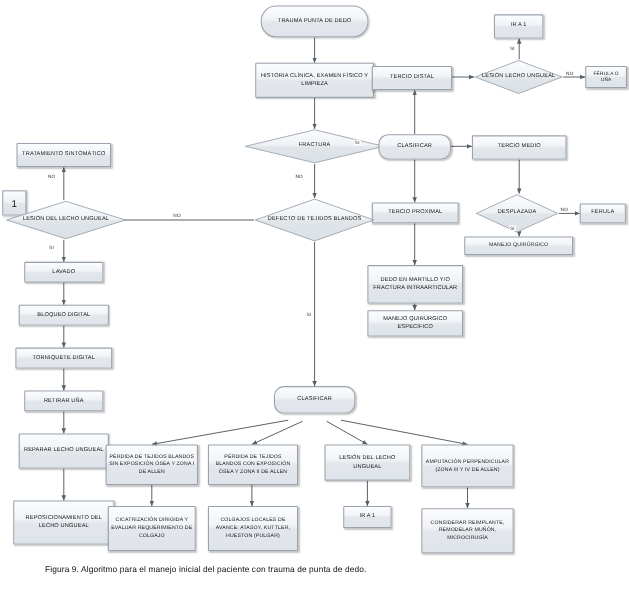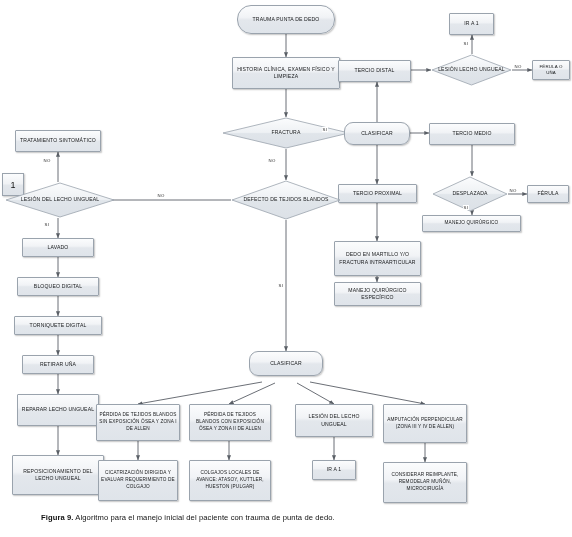--- a/index.html
+++ b/index.html
@@ -51,21 +51,21 @@
 
   .edgelabel{
     position:absolute;font-size:4.3px;color:#2b2b2b;letter-spacing:.2px;
     background:#fff;padding:0 .6px;white-space:nowrap;
   }
 
   .caption{
     position:absolute;left:30px;top:513px;width:520px;
     font-size:7.6px;color:#111;letter-spacing:.1px;
   }
-  .caption b{font-weight:bold;padding-left:11px;}
+  .caption b{font-weight:normal;padding-left:11px;}
 </style>
 </head>
 <body>
 
 <div id="canvas">
 
   <svg class="edges" viewBox="0 0 572 537">
     <defs>
       <marker id="ah" markerWidth="6" markerHeight="6" refX="5.2" refY="3" orient="auto">
         <path d="M0,0.7 L5.4,3 L0,5.3 z" fill="#5a5f66"></path>

